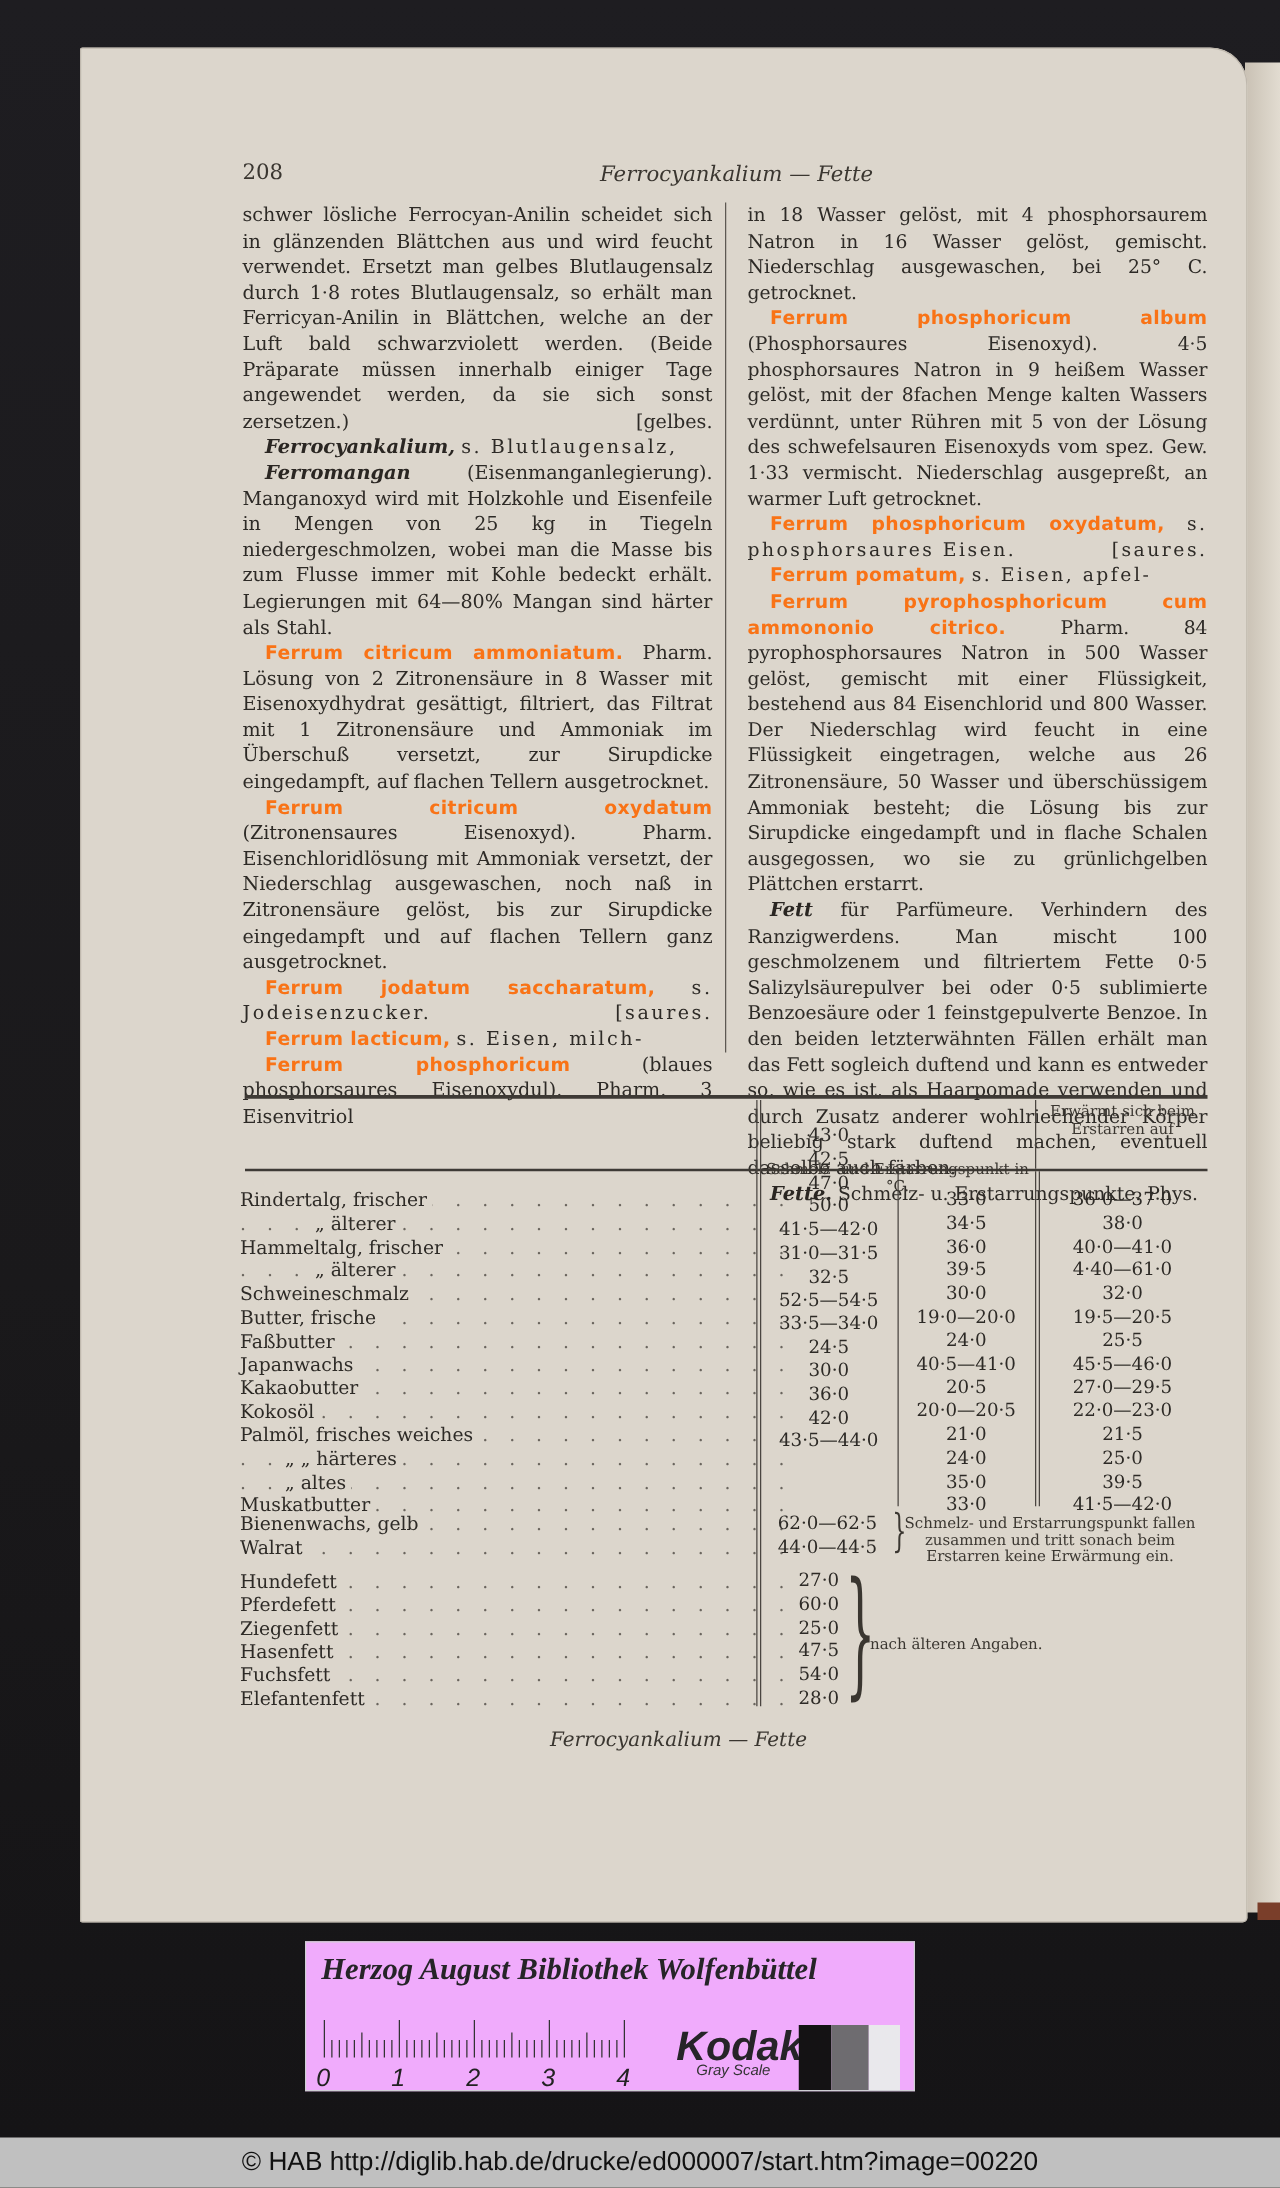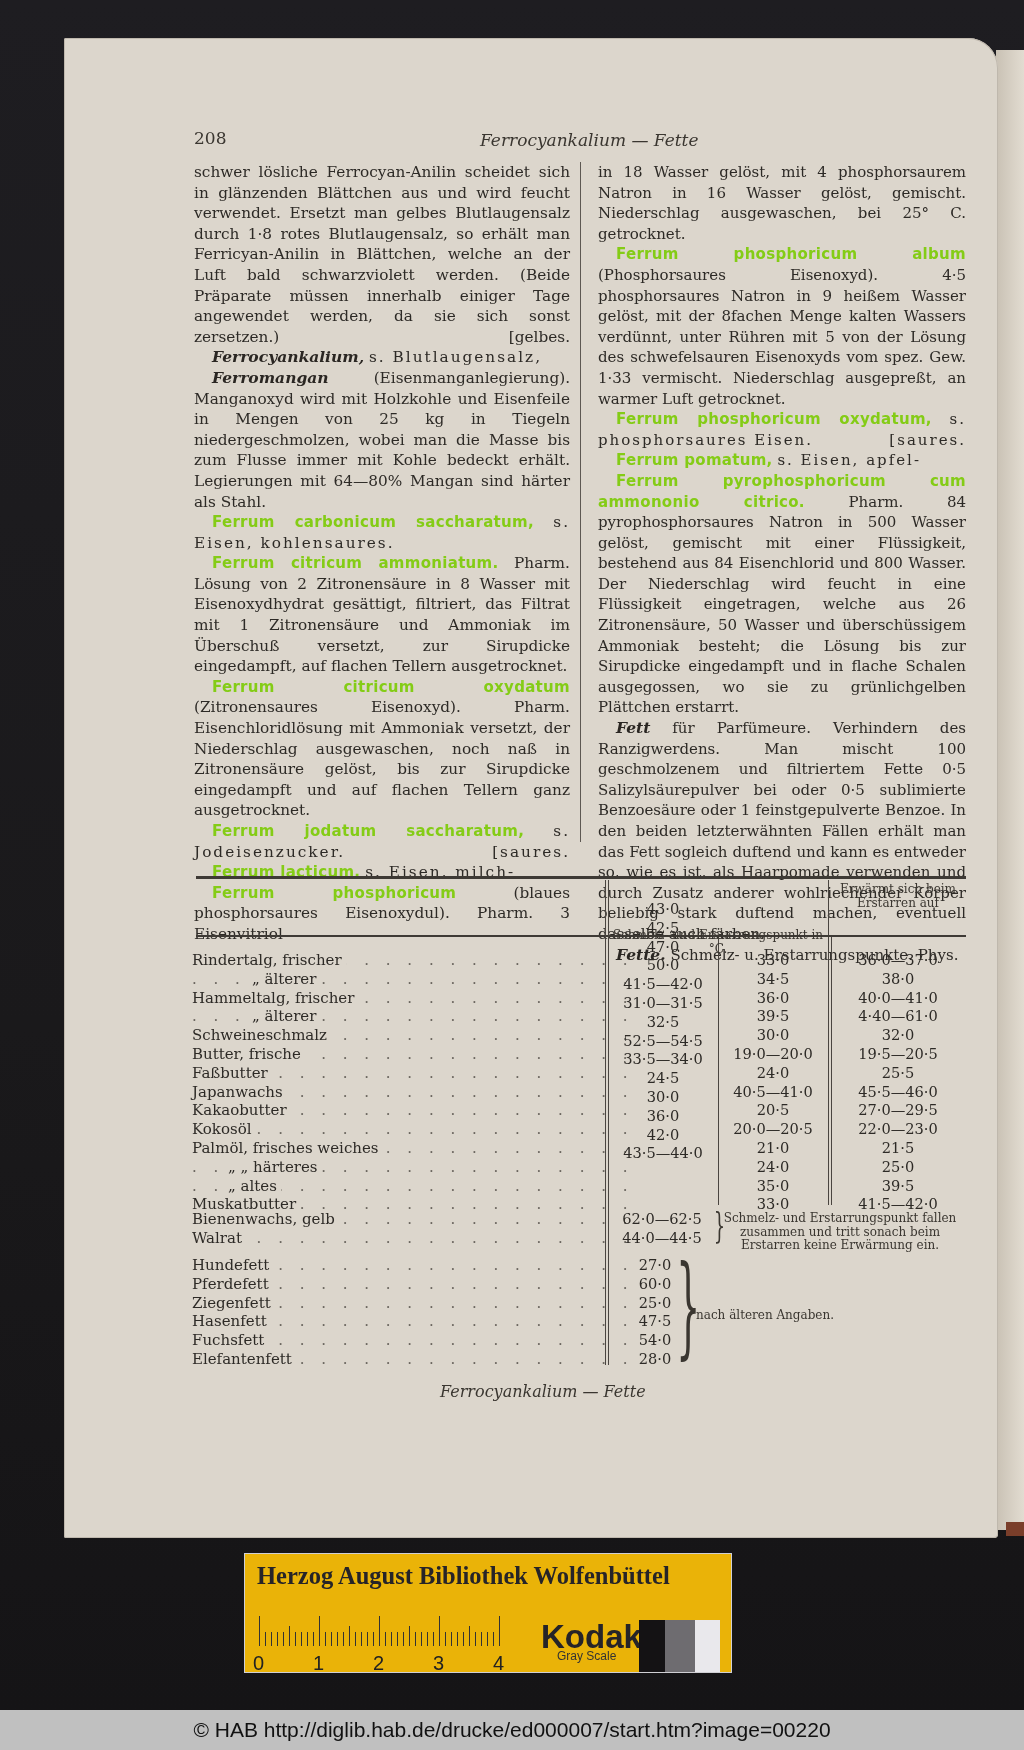--- a/index.html
+++ b/index.html
@@ -32,21 +32,21 @@
 
   .col {
     position:absolute; top:162px; font-size:15.3px; line-height:20.6px; color:#2d2a26;
     text-align:justify;
   }
   .col-left { left:194px; width:376px; }
   .col-right { left:598px; width:368px; font-size:15px; }
   .col-divider { position:absolute; left:580px; top:162px; width:1px; height:680px; background:#5d5852; }
   .col p { margin:0; }
   .col .ind { text-indent:18px; }
-  .b { font-family:"DejaVu Sans", sans-serif; font-weight:bold; font-size:15px; letter-spacing:0.3px; color:#84cc16;margin-top:39px; }
+  .b { font-family:"DejaVu Sans", sans-serif; font-weight:bold; font-size:15px; letter-spacing:0.3px; color:#f97316;margin-top:39px; }
   .bf { font-family:"DejaVu Serif", serif; font-weight:bold; font-style:italic; font-size:15.5px; color:#2a2622; }
   .r { float:right; }
   .spaced { letter-spacing:2px; }
 
   .tbl-rule-top { position:absolute; left:196px; top:876px; width:770px; height:3px; background:#3e3a35; }
   .tbl-rule-head { position:absolute; left:196px; top:935px; width:770px; height:2px; background:#3e3a35; }
   .vline { position:absolute; width:1px; background:#4a4540; }
   .th { position:absolute; font-size:12px; line-height:14px; color:#3a3630; text-align:center; }
 
   .tbl-labels { position:absolute; left:192px; font-size:15px; line-height:18.8px; color:#2d2a26; }
@@ -56,21 +56,21 @@
   .num-col { position:absolute; font-size:14.6px; line-height:18.8px; color:#2d2a26; text-align:center; }
   .num-col div { height:18.8px; }
 
   .brace { position:absolute; color:#3a3630; font-family:"DejaVu Serif", serif; }
   .note { position:absolute; font-size:12px; line-height:13.5px; color:#3a3630; text-align:center; }
 
   .footer-head { position:absolute; left:440px; top:1382px; font-size:16px; color:#3a3630; font-style:italic; }
 
   .target {
     position:absolute; left:244px; top:1553px; width:486px; height:118px;
-    background:#eab308; border:1px solid #cfcfd4;
+    background:#f0abfc; border:1px solid #cfcfd4;font-style:italic;
   }
   .target-title { position:absolute; left:12px; top:8px; font-family:"Liberation Serif", serif; font-weight:bold; font-size:24.5px; color:#262428; white-space:nowrap; }
   .ruler { position:absolute; left:14px; top:62px; width:250px; height:30px; }
   .ruler .tick { position:absolute; bottom:0; width:1px; background:#333; }
   .ruler-num { position:absolute; top:98px; font-family:"Liberation Sans", sans-serif; font-size:20px; color:#222; }
   .kodak { position:absolute; left:296px; top:64px; font-family:"Liberation Sans", sans-serif; font-weight:bold; font-size:33px; color:#262428; }
   .kodak-sub { position:absolute; left:312px; top:95px; font-family:"Liberation Sans", sans-serif; font-size:12px; color:#333; }
   .gray-swatch { position:absolute; top:66px; height:52px; }
 
   .copyright-bar {
@@ -89,21 +89,20 @@
 
 <div class="header">
   <span class="page-no">208</span>
   <span class="running-head">Ferrocyankalium — Fette</span>
 </div>
 
 <div class="col col-left">
   <p><span>schwer lösliche Ferrocyan-Anilin scheidet sich in glänzenden Blättchen aus und wird feucht verwendet. Ersetzt man gelbes Blutlaugensalz durch 1·8 rotes Blutlaugensalz, so erhält man Ferricyan-Anilin in Blättchen, welche an der Luft bald schwarzviolett werden. (Beide Präparate müssen innerhalb einiger Tage angewendet werden, da sie sich sonst zersetzen.)</span> <span class="r">[gelbes.</span></p>
   <p class="ind"><span class="bf">Ferrocyankalium,</span> <span class="spaced">s. Blutlaugensalz,</span></p>
   <p class="ind"><span class="bf">Ferromangan</span> <span>(Eisenmanganlegierung). Manganoxyd wird mit Holzkohle und Eisenfeile in Mengen von 25 kg in Tiegeln niedergeschmolzen, wobei man die Masse bis zum Flusse immer mit Kohle bedeckt erhält. Legierungen mit 64—80% Mangan sind härter als Stahl.</span></p>
-  <p class="ind"><span class="b">Ferrum carbonicum saccharatum,</span> <span class="spaced">s. Eisen, kohlensaures.</span></p>
   <p class="ind"><span class="b">Ferrum citricum ammoniatum.</span> <span>Pharm. Lösung von 2 Zitronensäure in 8 Wasser mit Eisenoxydhydrat gesättigt, filtriert, das Filtrat mit 1 Zitronensäure und Ammoniak im Überschuß versetzt, zur Sirupdicke eingedampft, auf flachen Tellern ausgetrocknet.</span></p>
   <p class="ind"><span class="b">Ferrum citricum oxydatum</span> <span>(Zitronensaures Eisenoxyd). Pharm. Eisenchloridlösung mit Ammoniak versetzt, der Niederschlag ausgewaschen, noch naß in Zitronensäure gelöst, bis zur Sirupdicke eingedampft und auf flachen Tellern ganz ausgetrocknet.</span></p>
   <p class="ind"><span class="b">Ferrum jodatum saccharatum,</span> <span class="spaced">s. Jodeisenzucker.</span> <span class="r spaced">[saures.</span></p>
   <p class="ind"><span class="b">Ferrum lacticum,</span> <span class="spaced">s. Eisen, milch-</span></p>
   <p class="ind"><span class="b">Ferrum phosphoricum</span> <span>(blaues phosphorsaures Eisenoxydul). Pharm. 3 Eisenvitriol</span></p>
 </div>
 
 <div class="col-divider"></div>
 
 <div class="col col-right">

